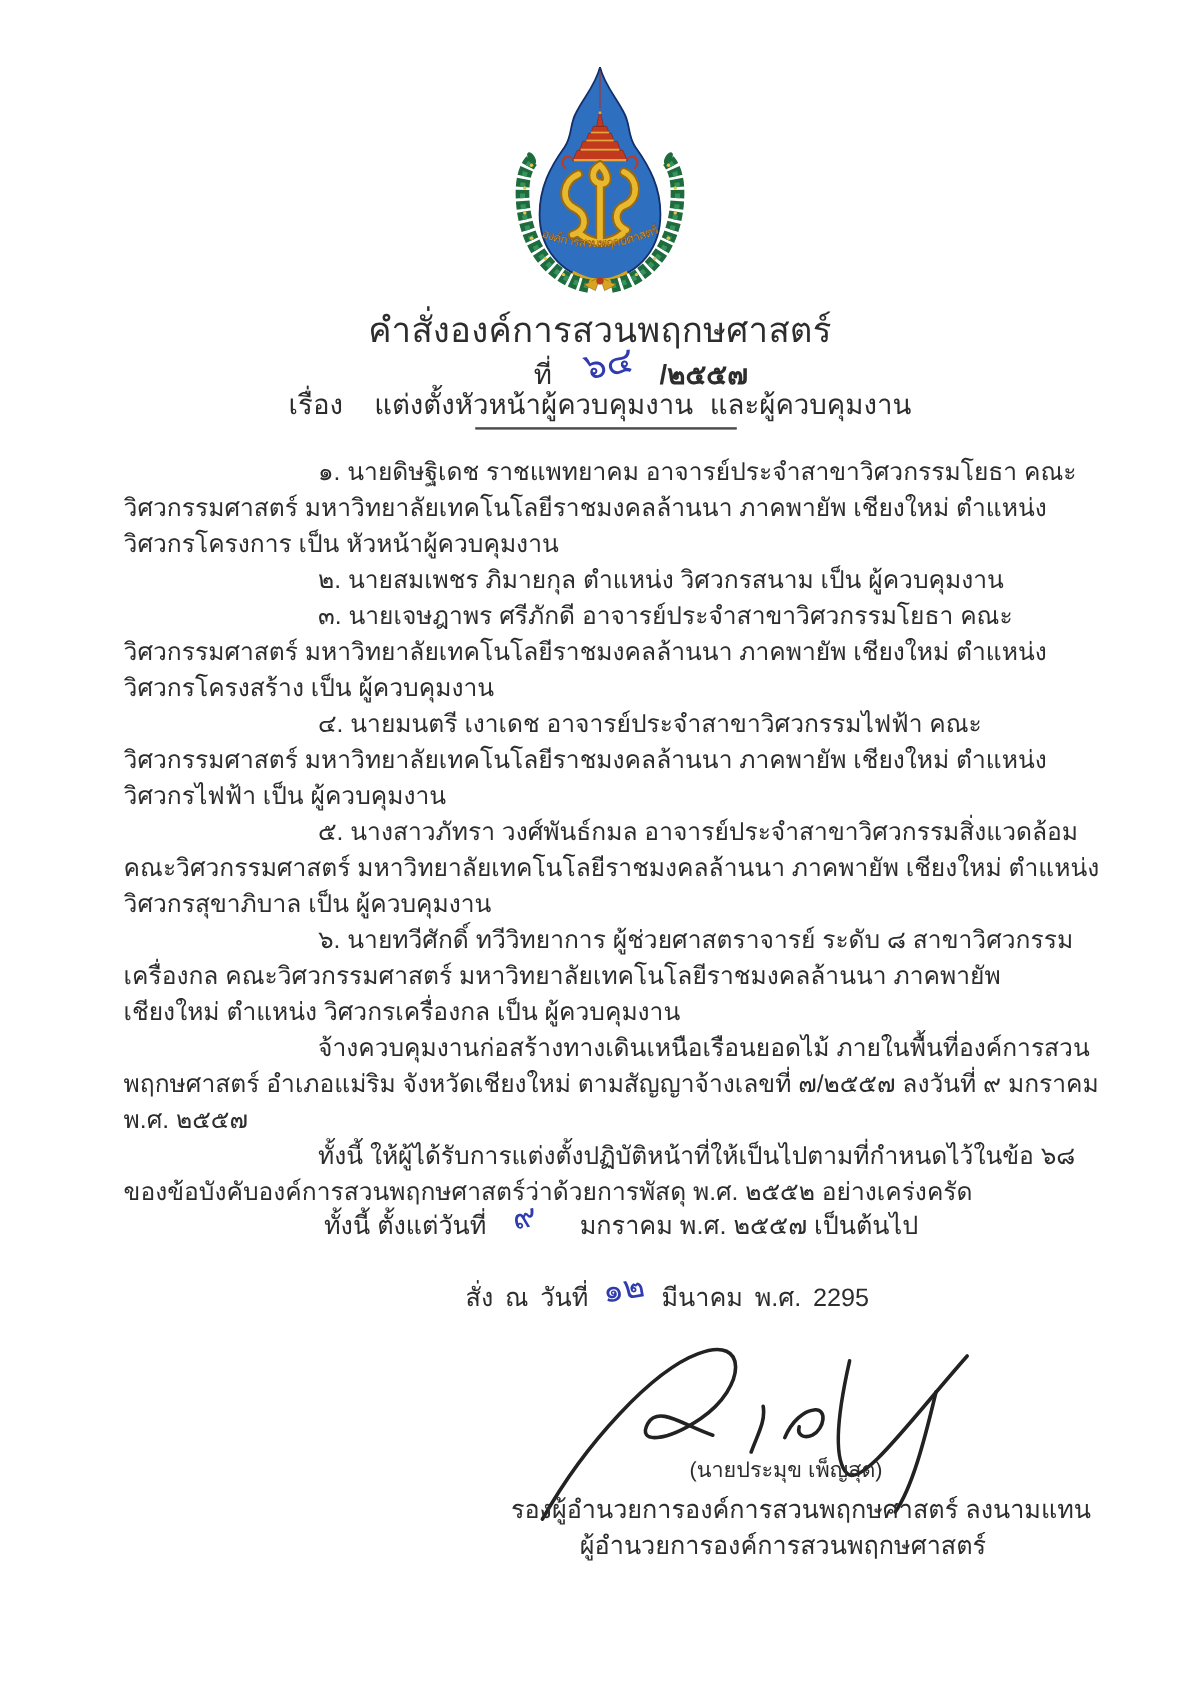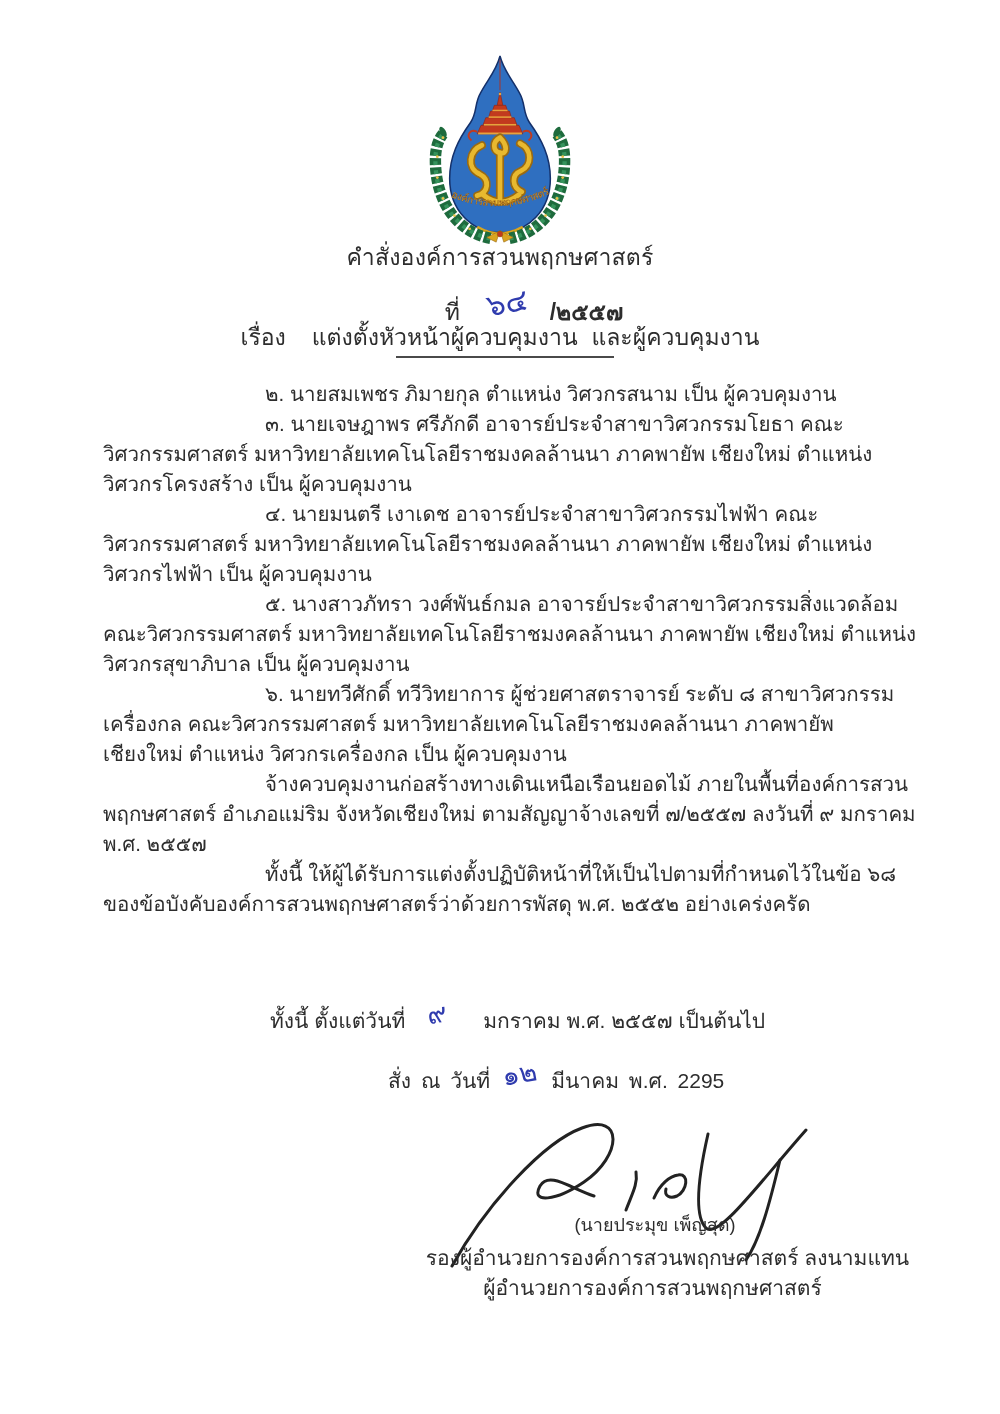--- a/index.html
+++ b/index.html
@@ -1,21 +1,21 @@
 <!DOCTYPE html>
 <html><head>
 <meta charset="utf-8">
 <style>
   html,body{margin:0;padding:0;background:#ffffff;}
   .page{
     position:relative;width:1000px;height:1414px;background:#ffffff;overflow:hidden;
     font-family:"Liberation Sans","DejaVu Sans",sans-serif;color:#2d2d2d;margin:0 auto;
   }
   .logo{position:absolute;left:424px;top:50px;width:152px;height:200px;}
-  .title1{position:absolute;top:239px;left:0;width:100%;text-align:center;font-size:23px;letter-spacing:.2px;}
+  .title1{position:absolute;top:252px;left:0;width:100%;text-align:center;font-size:29px;letter-spacing:.2px;}
   .no-line{position:absolute;top:286px;left:0;width:100%;text-align:center;font-size:23px;transform:translateX(34px);}
   .no-line .gap-l{margin-right:26px;}
   .no-line .gap-r{margin-left:22px;font-weight:bold;}
   .subject-line{position:absolute;top:319px;left:0;width:100%;text-align:center;font-size:23px;font-family:Liberation Mono, monospace;}
   .subject-line .lbl{margin-right:26px;}
   .divider{position:absolute;top:356px;left:396px;width:218px;border-top:2px solid #4a4a4a;height:0;}
   .body-text{position:absolute;top:379px;left:103px;width:814px;font-size:20.5px;line-height:30px;text-align:left;}
   .body-text p{margin:0;text-indent:162px;}
   .hand{color:#2f3bae;display:inline-block;transform:rotate(-10deg);position:relative;top:-5px;font-size:28px;}
   .hand-no{font-size:30px;top:-7px;}
@@ -117,20 +117,21 @@
     <span class="gap-l">ที่</span><span class="hand hand-no">๖๔</span><span class="gap-r">/๒๕๕๗</span>
   </div>
 
   <div class="subject-line">
     <span class="lbl">เรื่อง</span><span>แต่งตั้งหัวหน้าผู้ควบคุมงาน และผู้ควบคุมงาน</span>
   </div>
 
   <div class="divider"></div>
 
   <div class="body-text">
+    <p>๑. นายดิษฐิเดช ราชแพทยาคม อาจารย์ประจำสาขาวิศวกรรมโยธา คณะวิศวกรรมศาสตร์ มหาวิทยาลัยเทคโนโลยีราชมงคลล้านนา ภาคพายัพ เชียงใหม่ ตำแหน่ง วิศวกรโครงการ เป็น หัวหน้าผู้ควบคุมงาน</p>
     <p>๒. นายสมเพชร ภิมายกุล ตำแหน่ง วิศวกรสนาม เป็น ผู้ควบคุมงาน</p>
     <p>๓. นายเจษฎาพร ศรีภักดี อาจารย์ประจำสาขาวิศวกรรมโยธา คณะวิศวกรรมศาสตร์ มหาวิทยาลัยเทคโนโลยีราชมงคลล้านนา ภาคพายัพ เชียงใหม่ ตำแหน่ง วิศวกรโครงสร้าง เป็น ผู้ควบคุมงาน</p>
     <p>๔. นายมนตรี เงาเดช อาจารย์ประจำสาขาวิศวกรรมไฟฟ้า คณะวิศวกรรมศาสตร์ มหาวิทยาลัยเทคโนโลยีราชมงคลล้านนา ภาคพายัพ เชียงใหม่ ตำแหน่ง วิศวกรไฟฟ้า เป็น ผู้ควบคุมงาน</p>
     <p>๕. นางสาวภัทรา วงศ์พันธ์กมล อาจารย์ประจำสาขาวิศวกรรมสิ่งแวดล้อม คณะวิศวกรรมศาสตร์ มหาวิทยาลัยเทคโนโลยีราชมงคลล้านนา ภาคพายัพ เชียงใหม่ ตำแหน่ง วิศวกรสุขาภิบาล เป็น ผู้ควบคุมงาน</p>
     <p>๖. นายทวีศักดิ์ ทวีวิทยาการ ผู้ช่วยศาสตราจารย์ ระดับ ๘ สาขาวิศวกรรมเครื่องกล คณะวิศวกรรมศาสตร์ มหาวิทยาลัยเทคโนโลยีราชมงคลล้านนา ภาคพายัพ เชียงใหม่ ตำแหน่ง วิศวกรเครื่องกล เป็น ผู้ควบคุมงาน</p>
     <p>จ้างควบคุมงานก่อสร้างทางเดินเหนือเรือนยอดไม้ ภายในพื้นที่องค์การสวนพฤกษศาสตร์ อำเภอแม่ริม จังหวัดเชียงใหม่ ตามสัญญาจ้างเลขที่ ๗/๒๕๕๗ ลงวันที่ ๙ มกราคม พ.ศ. ๒๕๕๗</p>
     <p>ทั้งนี้ ให้ผู้ได้รับการแต่งตั้งปฏิบัติหน้าที่ให้เป็นไปตามที่กำหนดไว้ในข้อ ๖๘ ของข้อบังคับองค์การสวนพฤกษศาสตร์ว่าด้วยการพัสดุ พ.ศ. ๒๕๕๒ อย่างเคร่งครัด</p>
   </div>
 
   <div class="effective-line">

